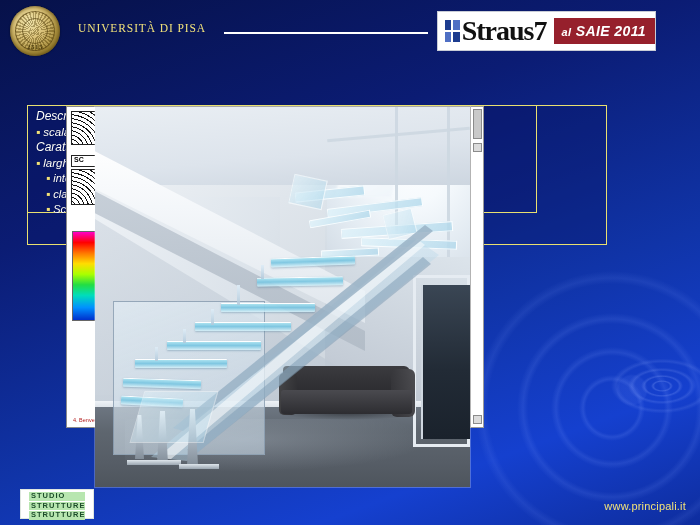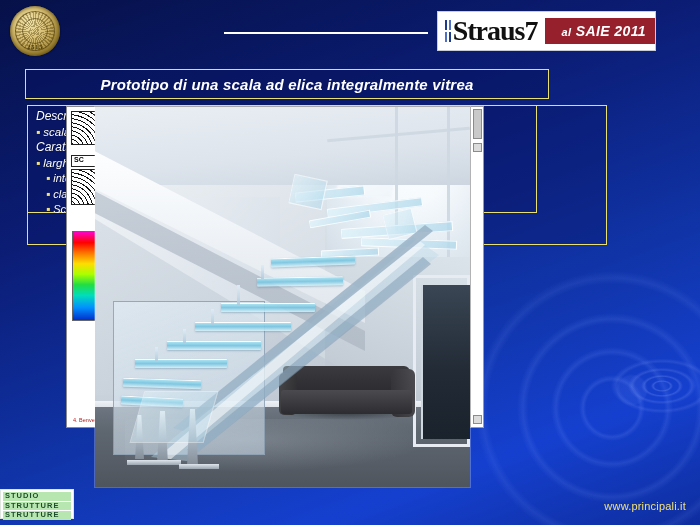--- a/index.html
+++ b/index.html
@@ -64,21 +64,21 @@
   .sq-grid i { background: #1d3c8f; display: block; }
   .sq-grid i.pale { background: #4f6fc4; }
   .straus-word {
     font-family: "Liberation Serif", serif;
     font-size: 28px; font-weight: bold; color: #111; letter-spacing: -1px;
     margin-left: 2px; line-height: 1;
   }
   .saie-badge {
     margin-left: 8px; background: #96202c; color: #fff;
     font-size: 14px; font-weight: bold; font-style: italic;
-    padding: 5px 9px 5px 16px; letter-spacing: .4px; white-space: nowrap;
+    padding: 5px 9px 5px 7px; letter-spacing: .4px; white-space: nowrap;
   }
   .saie-badge .small { font-size: 11px; font-style: italic; font-weight: bold; }
 
   
   .title-box {
     position: absolute; left: 25px; top: 69px; width: 524px; height: 30px;
     border: 1px solid #e9e070; background: rgba(8,20,96,0.55);
     display: flex; align-items: center; justify-content: center;
   }
   .title-text {
@@ -280,23 +280,23 @@
     position:absolute; left:470px; top:106px; width:14px; height:322px;
     background:#ffffff; border:1px solid #9a9a9a;
   }
   .right-frame .sb-th { position:absolute; left:2px; top:2px; width:9px; height:30px; background:#c9c9c9; border:1px solid #8b8b8b;}
   .right-frame .sb-b { position:absolute; left:2px; width:9px; height:9px; background:#dcdcdc; border:1px solid #8b8b8b;}
   .right-frame .sb-b.a { top:36px; }
   .right-frame .sb-b.b { bottom:3px; }
 
   
   .sm-logo {
-    position: absolute; left: 0; top: 489px; width: 74px; height: 30px;
+    position: absolute; left: 20px; top: 489px; width: 74px; height: 30px;
     background: #ffffff; border: 1px solid #dfe6e0;
-    padding: 2px 2px;
+    padding: 2px 8px;
   }
   .sm-logo .row {
     display:block; background:#b8e6b0; color:#1d4d2a;
     font-family:"Liberation Sans", sans-serif;
     font-size: 7.5px; font-weight: bold; letter-spacing: 1px;
     line-height: 8.5px; margin-bottom:1px; padding-left:2px;
   }
   .site {
     position: absolute; right: 14px; top: 500px;
     font-family:"Liberation Sans", sans-serif;
@@ -309,40 +309,38 @@
 <div id="slide">
 
   <div class="hdr">
 
     <div class="pisa-seal">
       <div class="seal-inner"></div>
       <div class="seal-ring2"></div>
       <div class="seal-date">2515</div>
     </div>
 
+    <div class="uni-name">UNIVERSITÀ DI PISA</div>
     <div class="hdr-rule"></div>
 
     <div class="straus-logo">
       <div class="sq-grid">
         <i></i>
           <i class="pale"></i>
           <i class="pale"></i>
           <i></i>
       </div>
       <div class="straus-word">Straus7</div>
       <div class="saie-badge">
         <span class="small">al</span>
         <span>SAIE 2011</span>
       </div>
     </div>
   </div>
 
-  <div class="title-box">
-    <div class="title-text">Prototipo di una scala ad elica integralmente vitrea</div>
-  </div>
 
   <div class="body-outer"></div>
   <div class="body-inner"></div>
 
   <div class="bullets">
     <div class="bl head"><span>Descrizione dell'opera:</span></div>
     <div class="bl"><span class="bul">▪</span><span>scala autoportante in vetro strutturale a sviluppo elicoidale;</span></div>
     <div class="bl head"><span>Caratteristiche principali:</span></div>
     <div class="bl"><span class="bul">▪</span><span>larghezza utile della rampa pari a 1,10 m;</span></div>
     <div class="bl sub"><span class="bul">▪</span><span>interasse dei gradini e parapetti in vetro temperato;</span></div>

